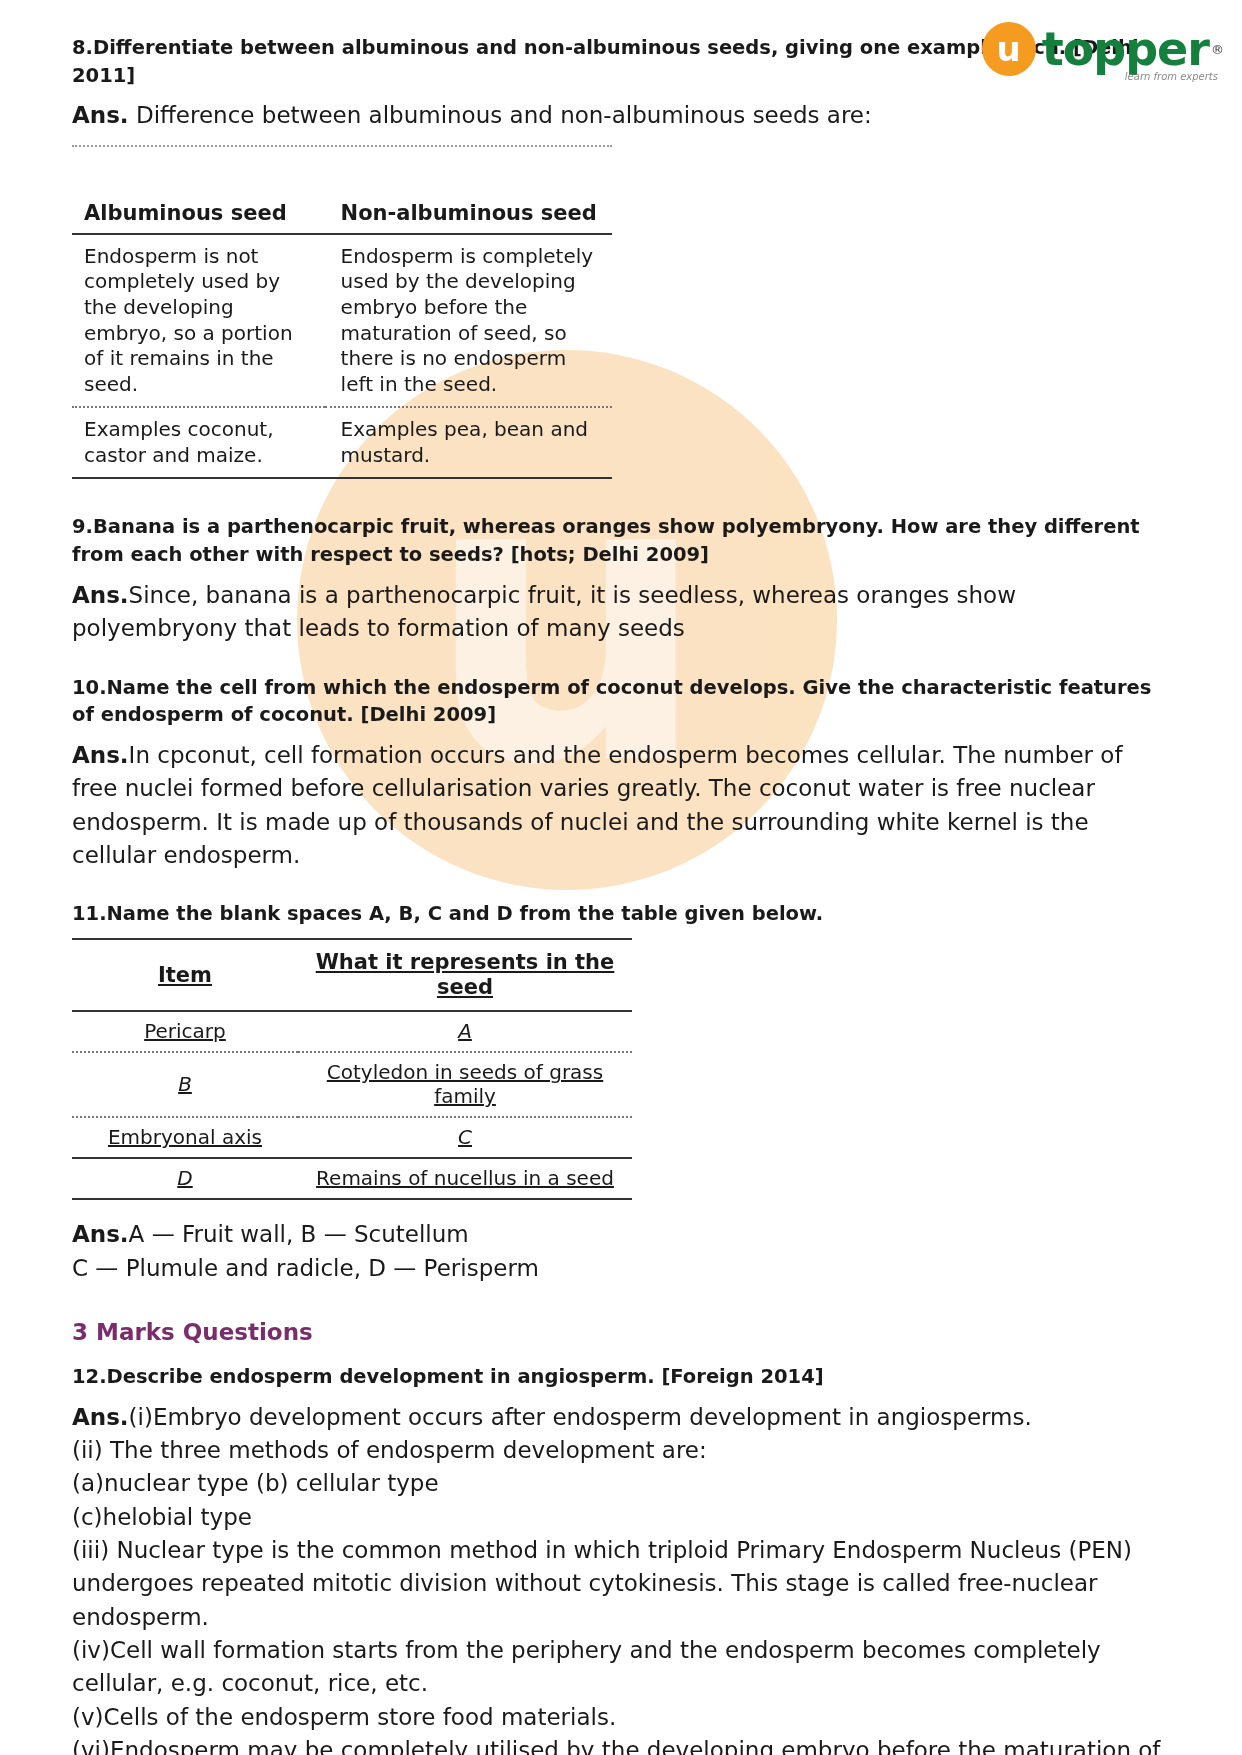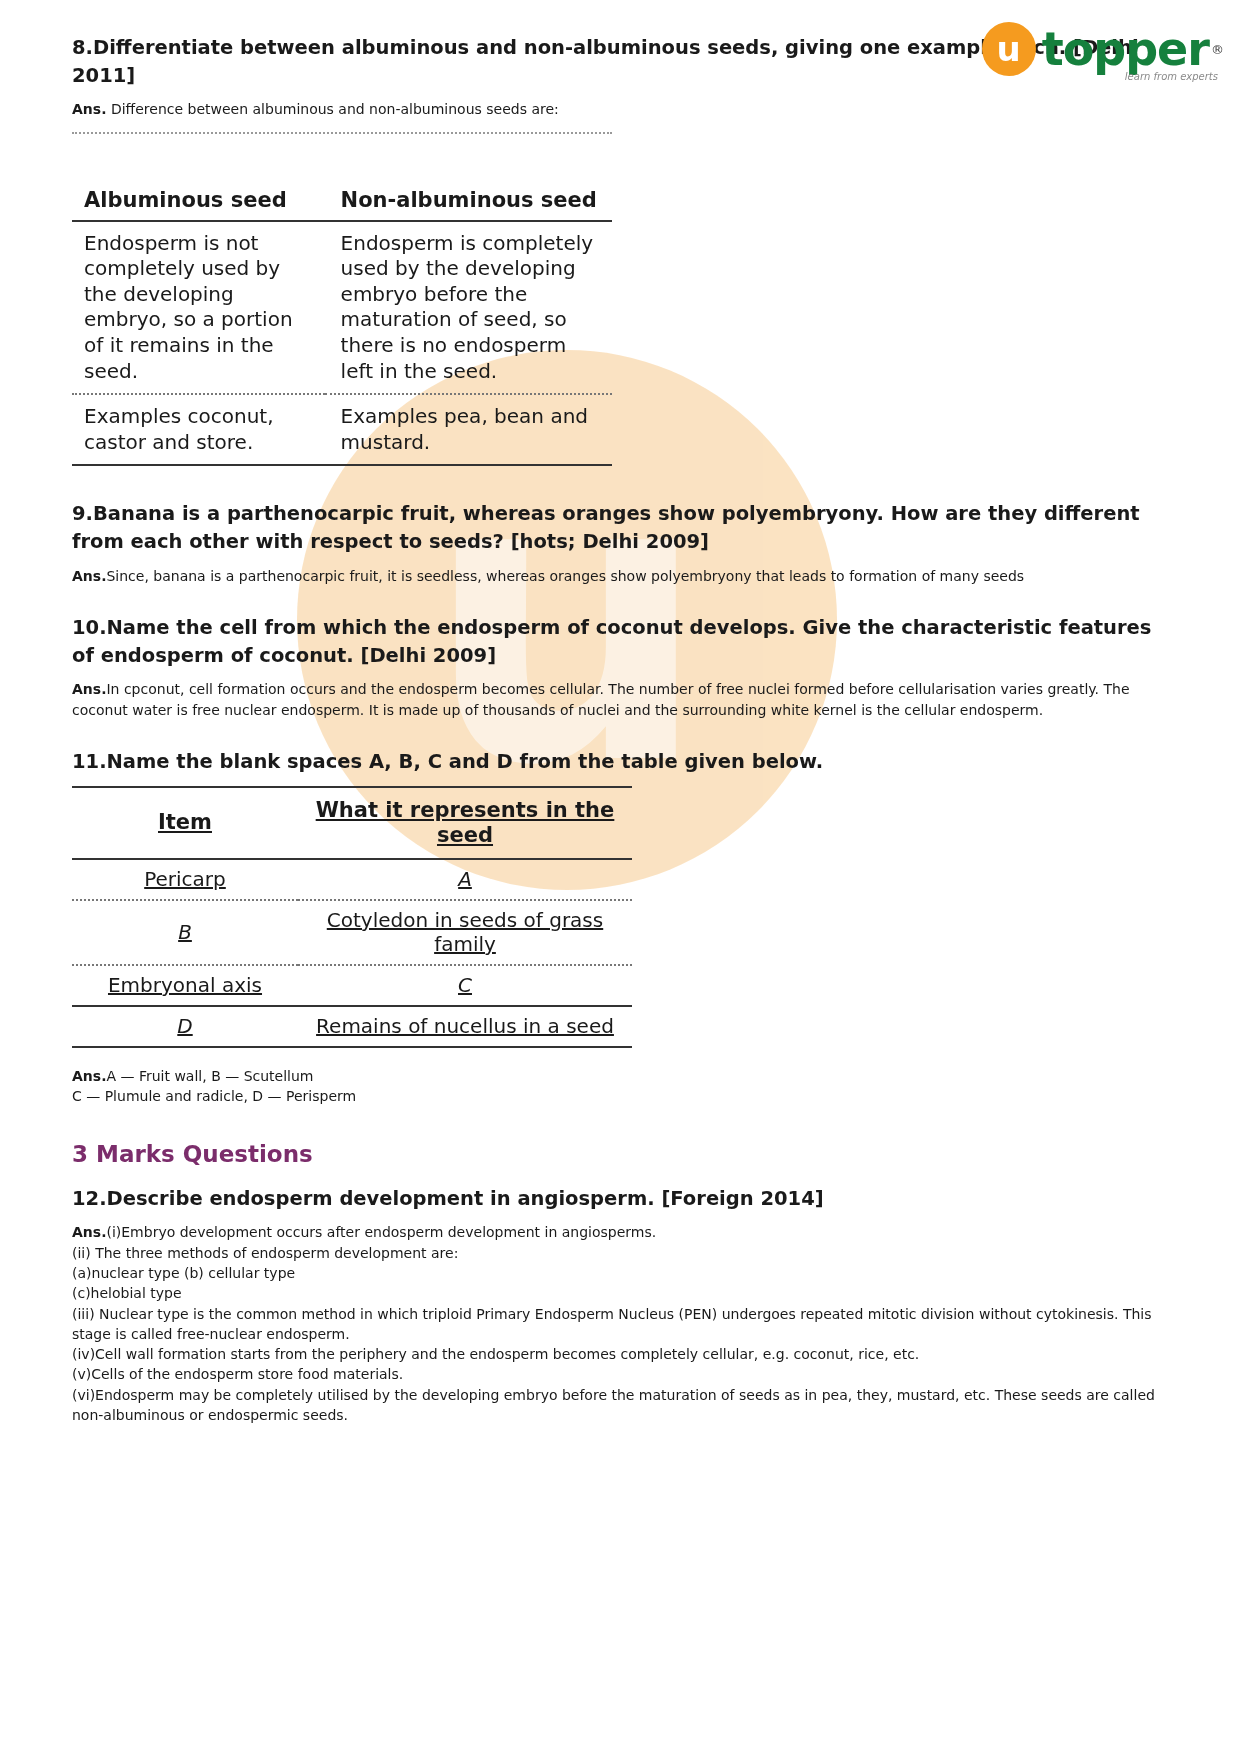--- a/index.html
+++ b/index.html
@@ -108,21 +108,21 @@
   
   .q {
     font-size: 19.5px;
     font-weight: 700;
     line-height: 1.42;
     margin: 0 0 10px 0;
     position: relative;
     z-index: 2;
   }
   .a {
-    font-size: 14px;
+    font-size: 23px;
     line-height: 1.45;
     margin: 2px 0 12px 0;
     position: relative;
     z-index: 2;
   }
   .bold { font-weight: 700; }
   .spacer-sm { height: 16px; }
   .spacer-lg { height: 34px; }
 
   .section-head {
@@ -237,21 +237,21 @@
         <tbody>
             <tr>
           <th>Albuminous seed</th>
           <th class="c2">Non-albuminous seed</th>
         </tr>
         <tr class="dotted">
           <td>Endosperm is not completely used by the developing embryo, so a portion of it remains in the seed.</td>
           <td class="c2">Endosperm is completely used by the developing embryo before the maturation of seed, so there is no endosperm left in the seed.</td>
         </tr>
         <tr class="lastrow">
-          <td>Examples coconut, castor and store.</td>
+          <td>Examples coconut, castor and maize.</td>
           <td class="c2">Examples pea, bean and mustard.</td>
         </tr>
       </tbody>
         </table>
     </div>
 
     <div class="spacer-lg"></div>
 
     <p class="q">
       <span>9.</span><span>Banana is a parthenocarpic fruit, whereas oranges show polyembryony. How are they different from each other with respect to seeds?    [hots; Delhi 2009]</span>

